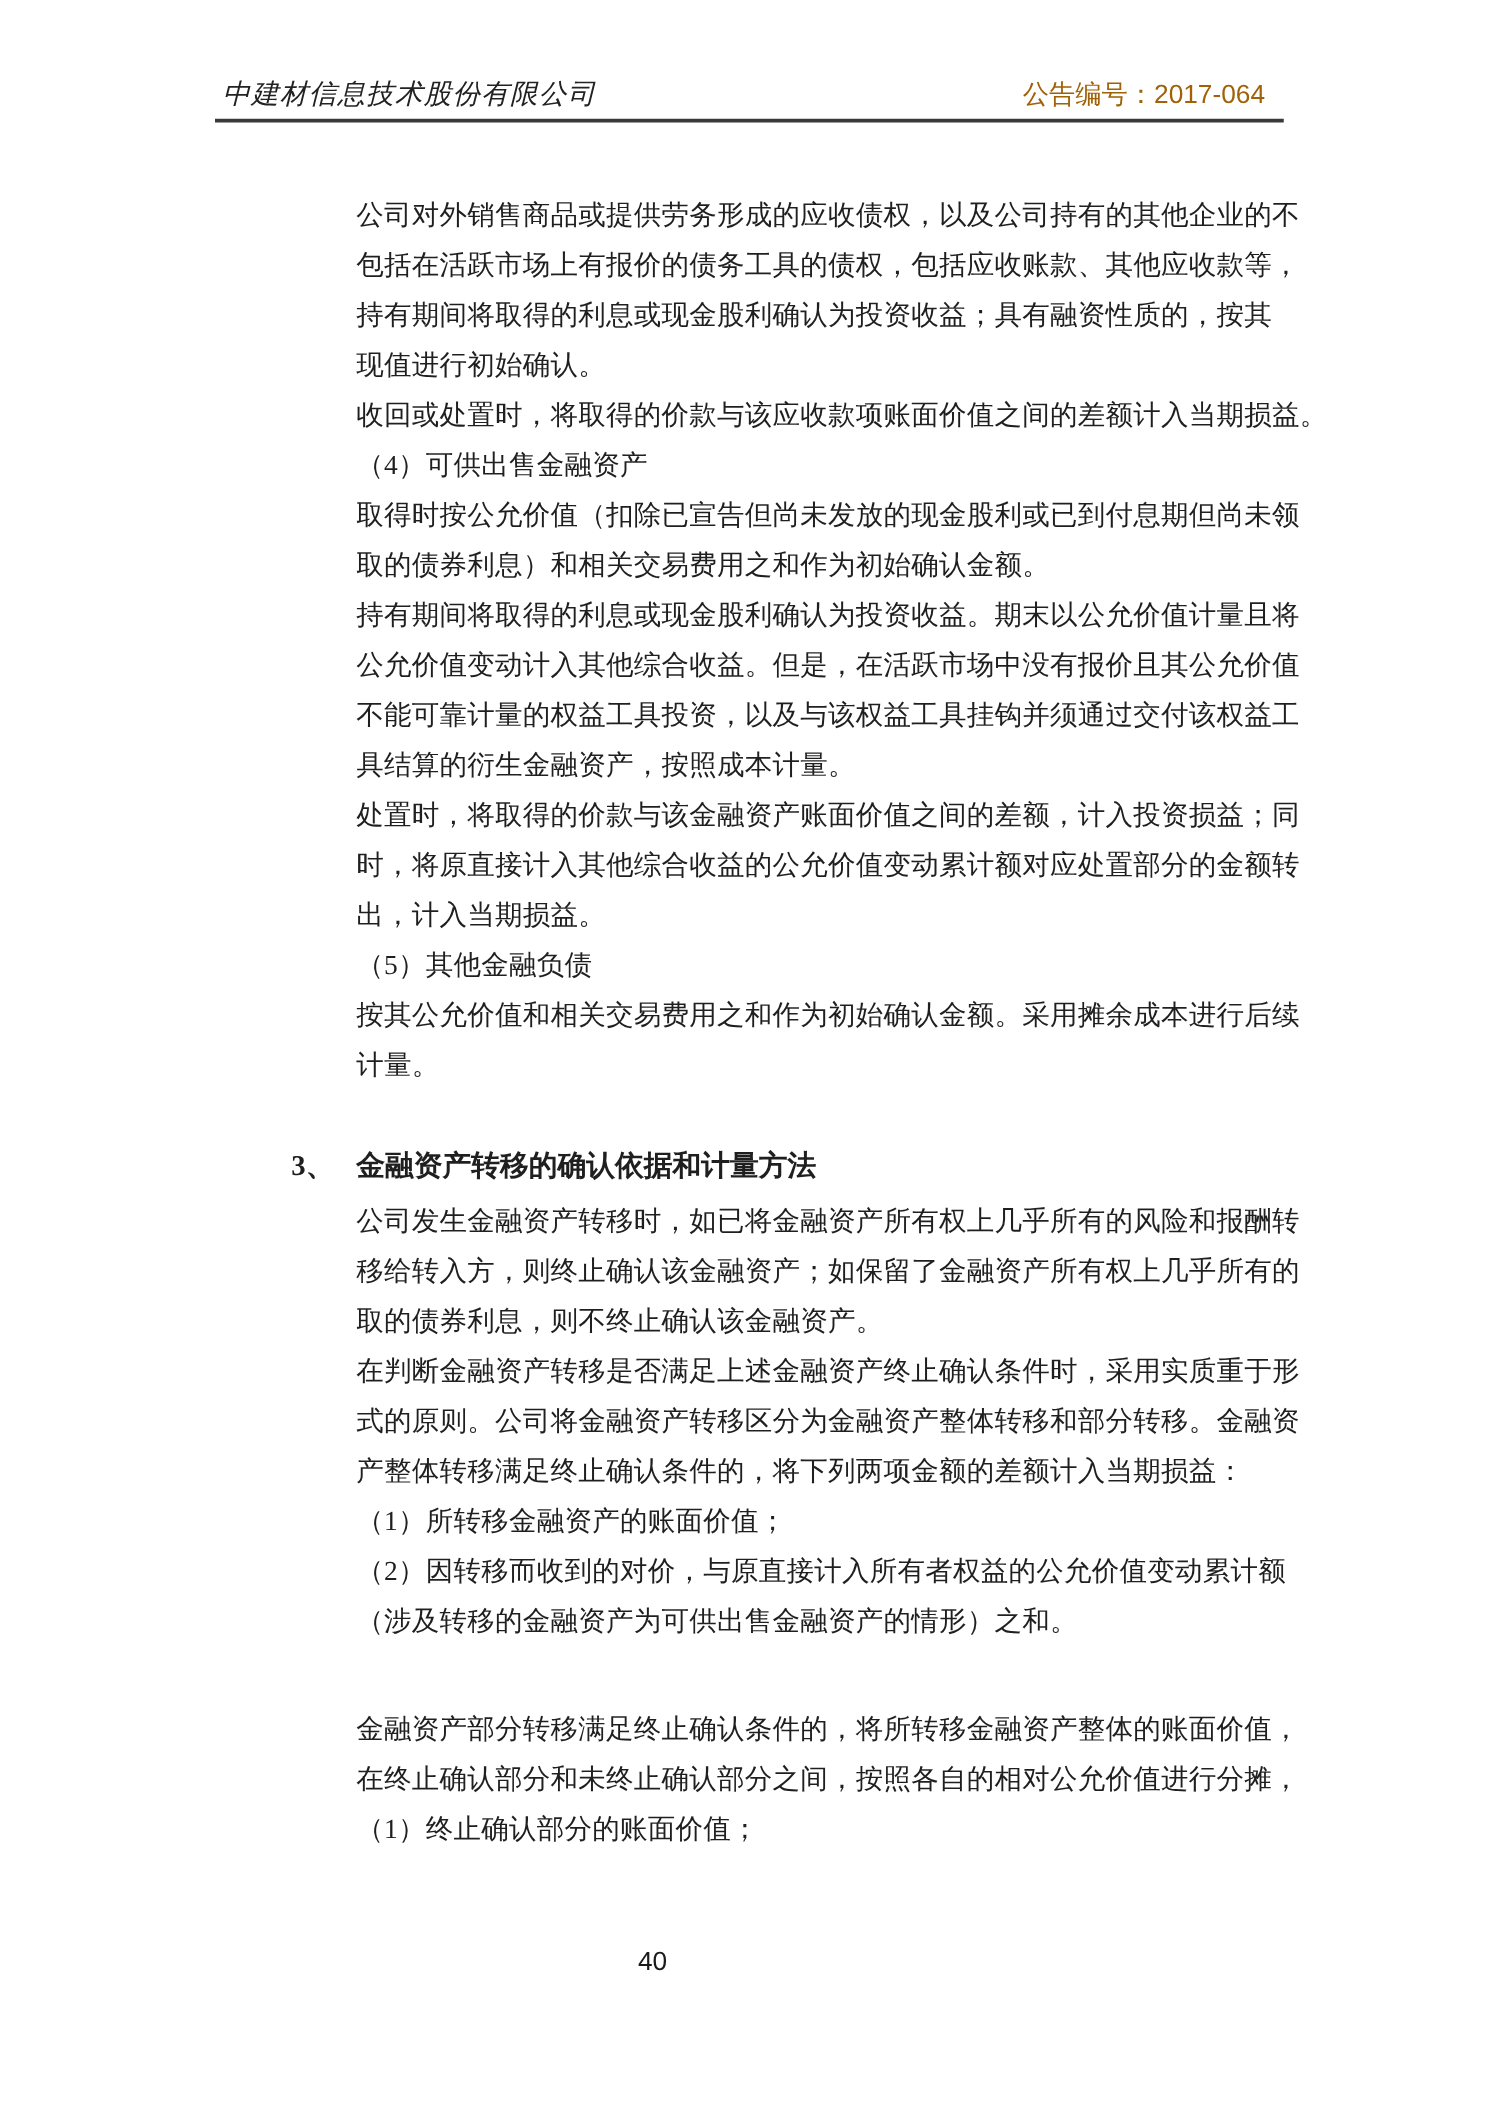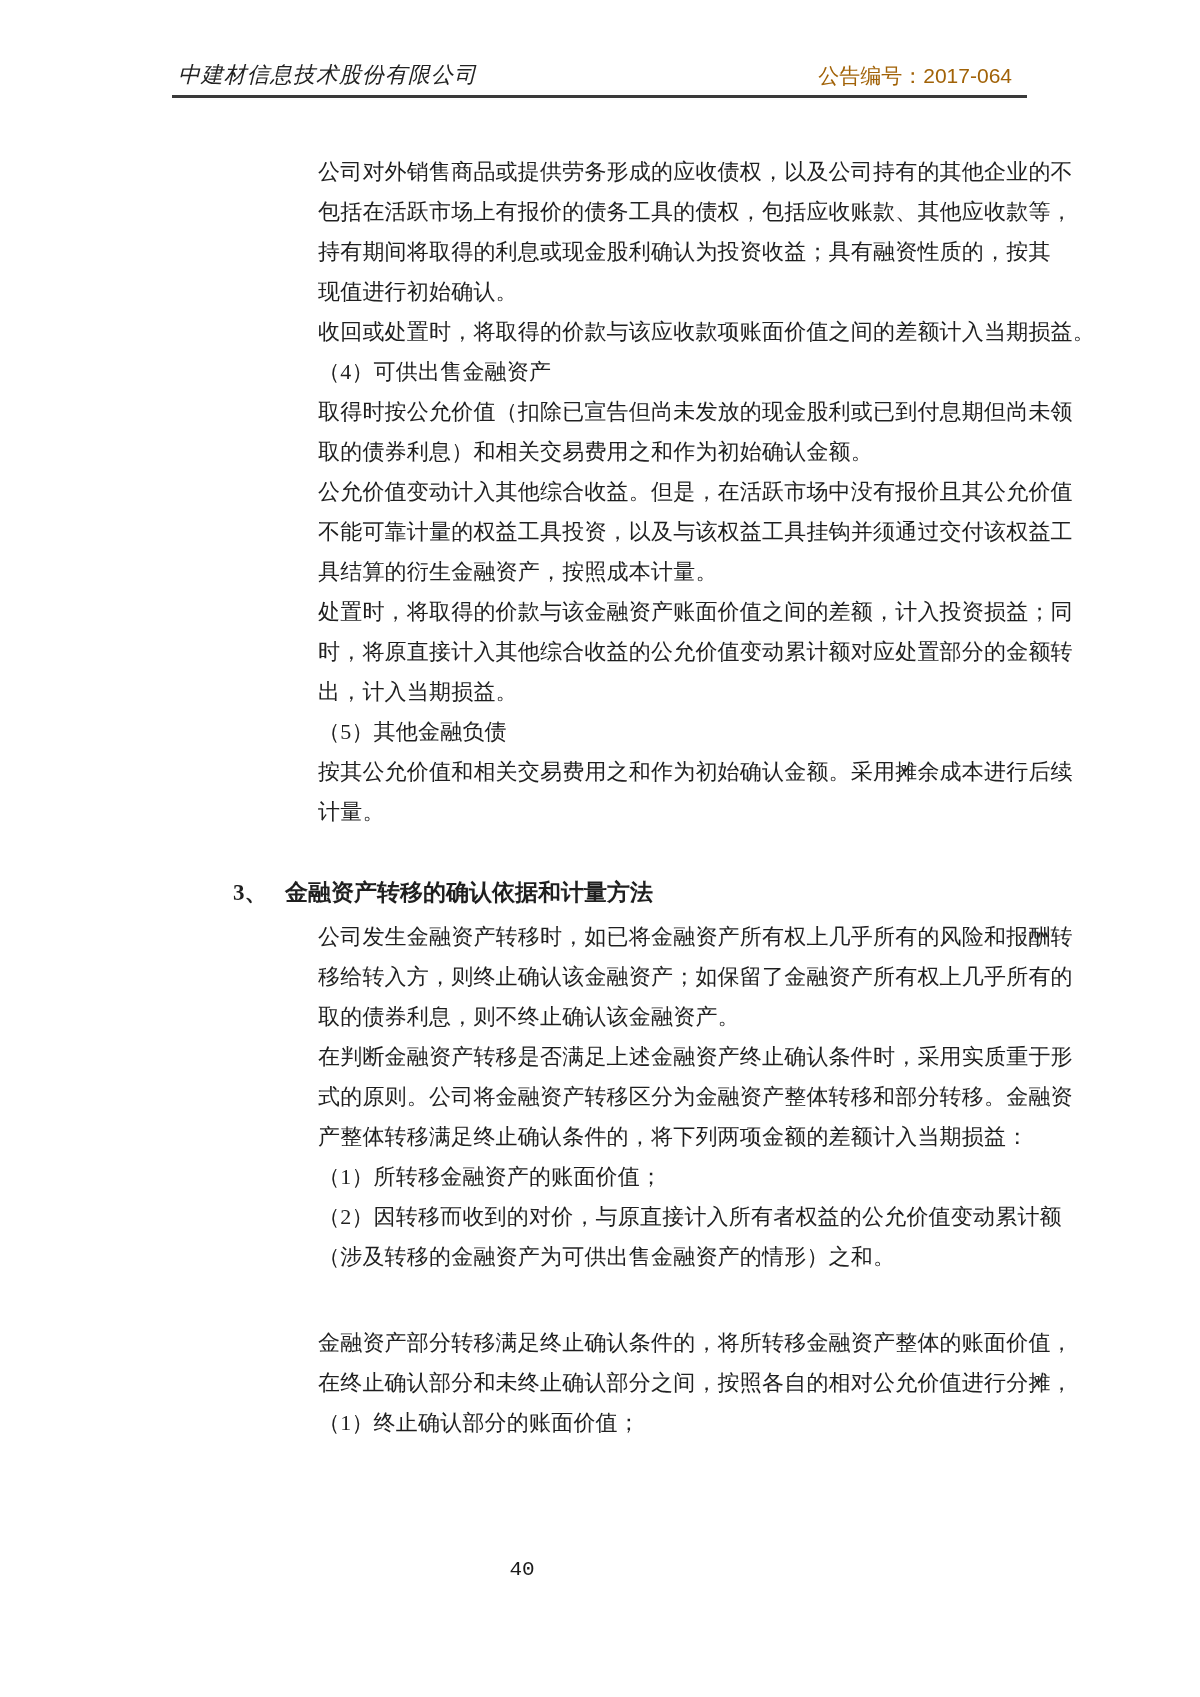--- a/index.html
+++ b/index.html
@@ -53,21 +53,20 @@
     left: 285px;
     top: 152px;
     width: 745px;
     font-size: 22px;
   }
   .tline {
     height: 40px;
     line-height: 40px;
     white-space: nowrap;
     letter-spacing: 0.2px;
-    margin-left: 33px;
   }
   .section-heading {
     position: relative;
     height: 40px;
     line-height: 40px;
     margin-top: 41px;
     font-weight: bold;
     font-size: 23px;
     white-space: nowrap;
   }
@@ -82,21 +81,21 @@
   
   .page-number {
     position: absolute;
     left: 0;
     top: 1550px;
     width: 1044px;
     height: 40px;
     line-height: 40px;
     text-align: center;
     font-size: 21px;
-    font-family: Liberation Mono, monospace;
+    font-family: Liberation Sans, sans-serif;
     color: #1a1a1a;
   }
 </style>
 </head>
 <body>
 
 <div class="page">
 
   <div class="header-company">中建材信息技术股份有限公司</div>
   <div class="header-announcement">公告编号：2017-064</div>
@@ -105,20 +104,21 @@
   <div class="body-col">
 
     <div class="tline">公司对外销售商品或提供劳务形成的应收债权，以及公司持有的其他企业的不</div>
     <div class="tline">包括在活跃市场上有报价的债务工具的债权，包括应收账款、其他应收款等，</div>
     <div class="tline">持有期间将取得的利息或现金股利确认为投资收益；具有融资性质的，按其</div>
     <div class="tline">现值进行初始确认。</div>
     <div class="tline">收回或处置时，将取得的价款与该应收款项账面价值之间的差额计入当期损益。</div>
     <div class="tline">（4）可供出售金融资产</div>
     <div class="tline">取得时按公允价值（扣除已宣告但尚未发放的现金股利或已到付息期但尚未领</div>
     <div class="tline">取的债券利息）和相关交易费用之和作为初始确认金额。</div>
+    <div class="tline">持有期间将取得的利息或现金股利确认为投资收益。期末以公允价值计量且将</div>
     <div class="tline">公允价值变动计入其他综合收益。但是，在活跃市场中没有报价且其公允价值</div>
     <div class="tline">不能可靠计量的权益工具投资，以及与该权益工具挂钩并须通过交付该权益工</div>
     <div class="tline">具结算的衍生金融资产，按照成本计量。</div>
     <div class="tline">处置时，将取得的价款与该金融资产账面价值之间的差额，计入投资损益；同</div>
     <div class="tline">时，将原直接计入其他综合收益的公允价值变动累计额对应处置部分的金额转</div>
     <div class="tline">出，计入当期损益。</div>
     <div class="tline">（5）其他金融负债</div>
     <div class="tline">按其公允价值和相关交易费用之和作为初始确认金额。采用摊余成本进行后续</div>
     <div class="tline">计量。</div>
 

